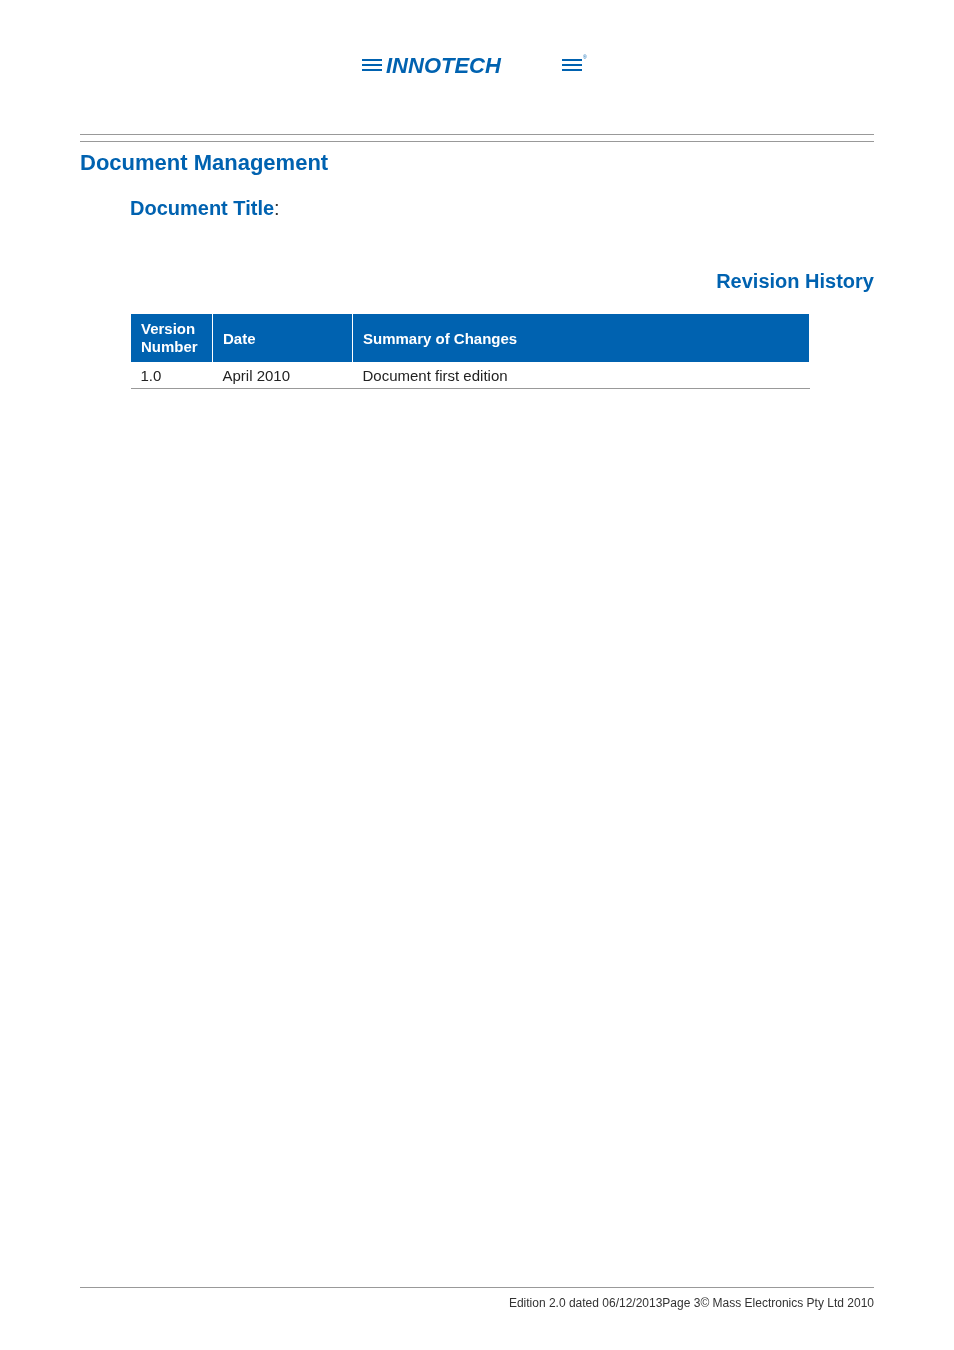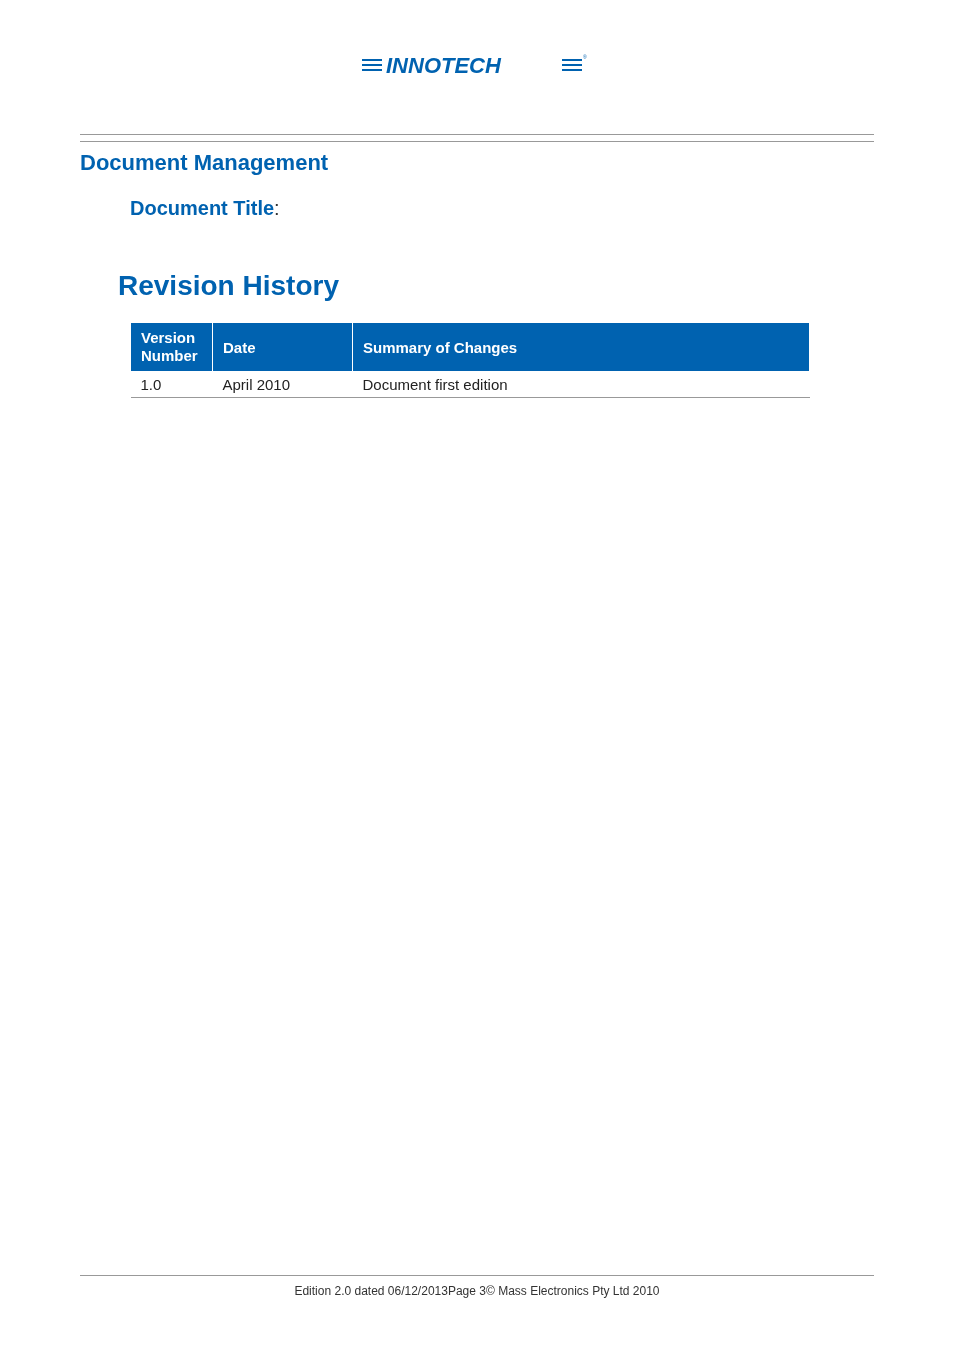--- a/index.html
+++ b/index.html
@@ -57,24 +57,25 @@
       font-weight: 400;
       margin-right: 20px;
     }
     .doc-title-value {
       color: #4d4d4d;
       font-size: 22px;
       font-weight: 400;
     }
     .subsection-title {
       color: #0062b0;
-      font-size: 28px;
+      font-size: 20px;
       font-weight: 700;
       margin-left: 38px;
       margin-bottom: 20px;
+      text-align: right;
     }
     .revision-table {
       margin-left: 50px;
       width: 680px;
       border-collapse: collapse;
       font-size: 15px;
     }
     .revision-table th {
       background: #0062b0;
       color: #fff;
@@ -92,27 +93,27 @@
       width: 140px;
     }
     .revision-table td {
       padding: 4px 10px;
       border-bottom: 1px solid #999;
       color: #222;
       margin-top: 44px;
     }
     .footer {
       position: absolute;
-      bottom: 52px;
+      bottom: 40px;
       left: 80px;
       right: 80px;
       border-top: 1px solid #999;
       padding-top: 8px;
       display: flex;
-      justify-content: center;
+      justify-content: flex-end;
       font-size: 12px;
       color: #333;
     }
   </style>
 </head>
 <body>
 
 <div class="logo-container">
   <div class="logo">
     <svg viewBox="0 0 460 60" xmlns="http://www.w3.org/2000/svg">

